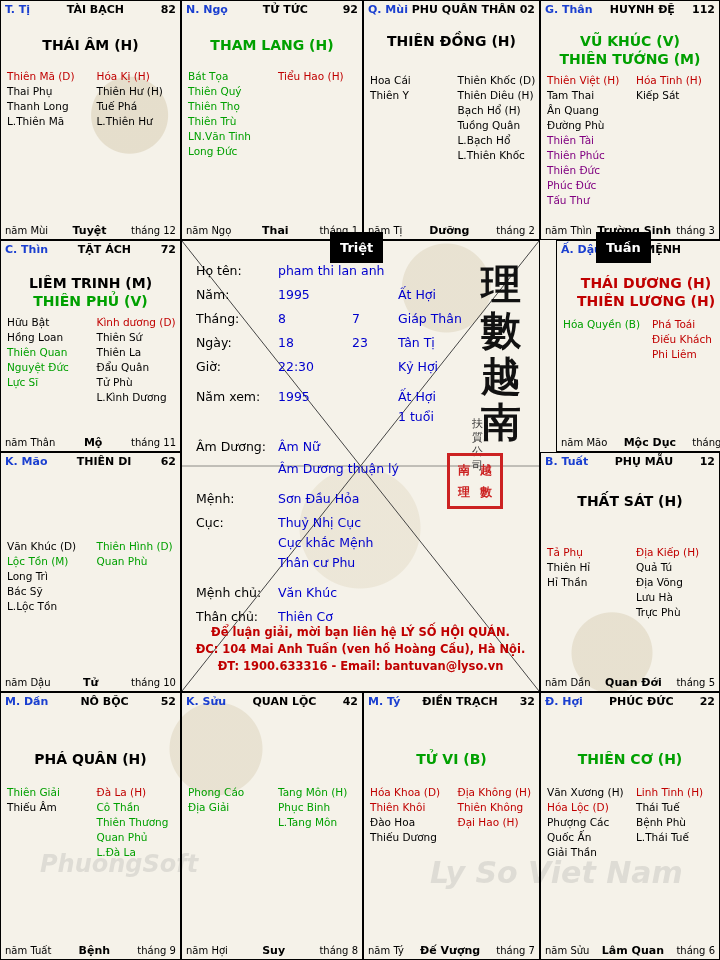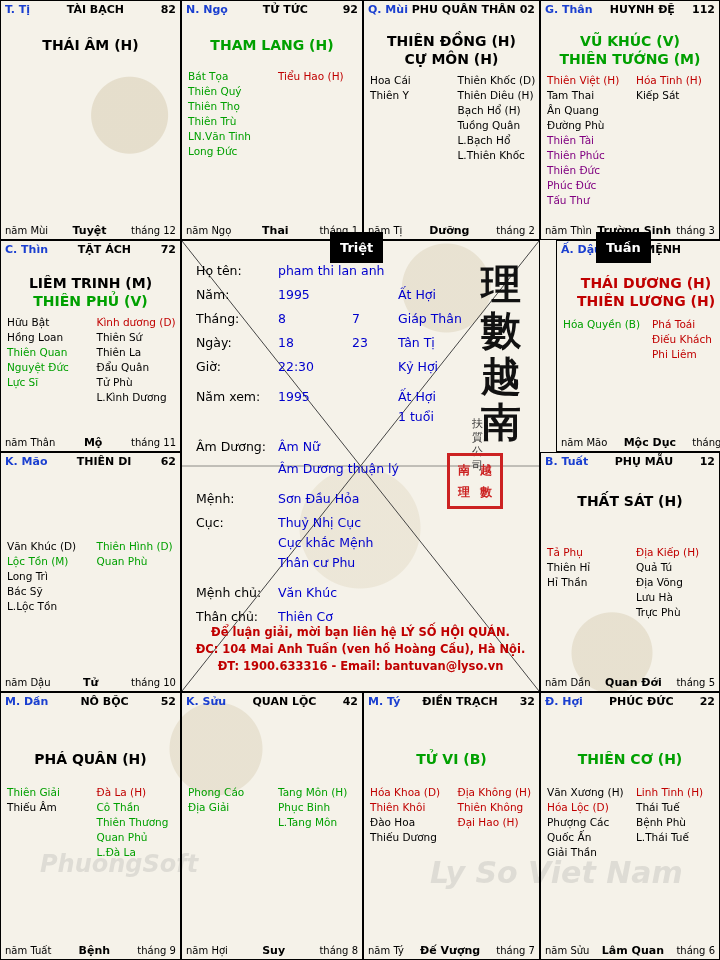--- a/index.html
+++ b/index.html
@@ -180,20 +180,34 @@
   <div class="watermark" style="left:40px; top:850px; font-size:24px;">PhuongSoft</div>
   <div class="watermark" style="left:430px; top:855px; font-size:30px;">Ly So Viet Nam</div>
 
   <div class="cell" style="left:0px; top:0px; width:181px; height:240px;">
     <div class="cell-head">
       <span class="chi">T. Tị</span>
       <span class="cung">TÀI BẠCH</span>
       <span class="num">82</span>
     </div>
     <div class="main-star black" style="top:36px;">THÁI ÂM (H)</div>
+    <div class="stars">
+      <div class="col">
+        <div class="red">Thiên Mã (D)</div>
+        <div class="black">Thai Phụ</div>
+        <div class="black">Thanh Long</div>
+        <div class="black">L.Thiên Mã</div>
+      </div>
+      <div class="col">
+        <div class="red">Hóa Kị (H)</div>
+        <div class="black">Thiên Hư (H)</div>
+        <div class="black">Tuế Phá</div>
+        <div class="black">L.Thiên Hư</div>
+      </div>
+    </div>
     <div class="footer">
       <span class="fy">năm Mùi</span>
       <span class="fm">Tuyệt</span>
       <span class="ft">tháng 12</span>
     </div>
   </div>
 
   <div class="cell" style="left:181px; top:0px; width:182px; height:240px;">
     <div class="cell-head">
       <span class="chi">N. Ngọ</span>
@@ -222,21 +236,20 @@
   </div>
 
   <div class="cell" style="left:363px; top:0px; width:177px; height:240px;">
     <div class="cell-head">
       <span class="chi">Q. Mùi</span>
       <span class="cung">PHU QUÂN</span>
       <span class="cung">THÂN</span>
       <span class="num">02</span>
     </div>
     <div class="main-star black" style="top:32px;">THIÊN ĐỒNG (H)</div>
-    <div class="main-star black" style="top:50px;">CỰ MÔN (H)</div>
     <div class="stars" style="top:72px;">
       <div class="col">
         <div class="black">Hoa Cái</div>
         <div class="black">Thiên Y</div>
       </div>
       <div class="col">
         <div class="black">Thiên Khốc (D)</div>
         <div class="black">Thiên Diêu (H)</div>
         <div class="black">Bạch Hổ (H)</div>
         <div class="black">Tuồng Quân</div>

